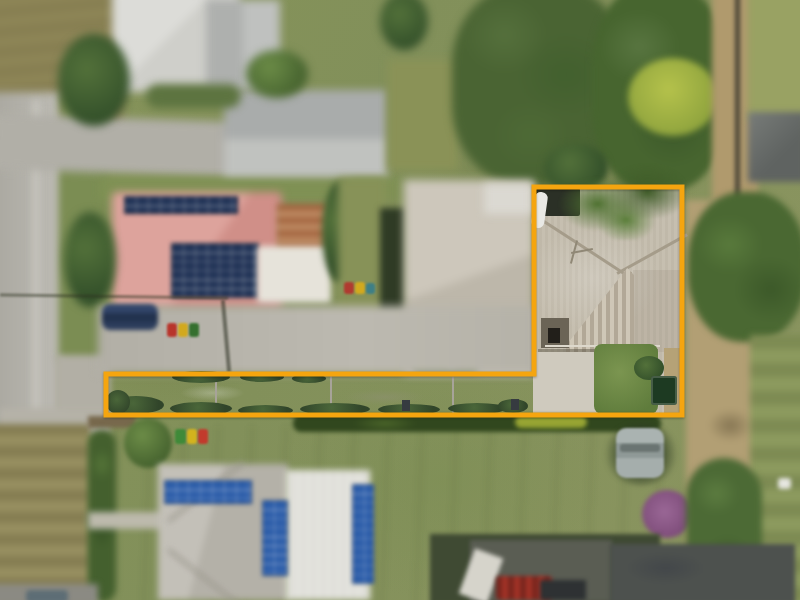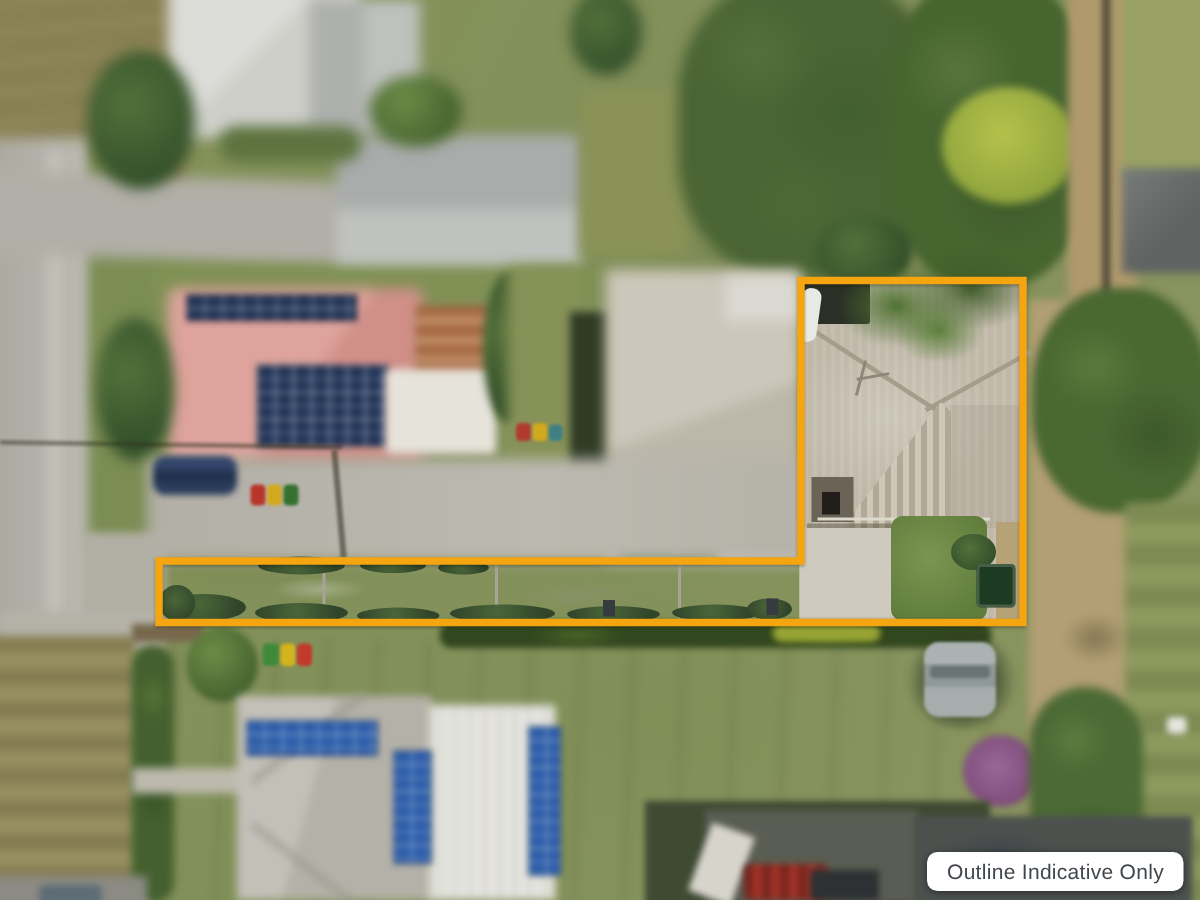--- a/index.html
+++ b/index.html
@@ -155,15 +155,14 @@
   <div class="abs b2" style="left:496px;top:576px;width:56px;height:24px;border-radius:4px;background:#a23227;background-image:repeating-linear-gradient(90deg,rgba(0,0,0,.25) 0 6px,transparent 6px 12px);"></div>
   <div class="abs b2" style="left:540px;top:580px;width:46px;height:20px;background:#2e3133;"></div>
   <div class="abs b3" style="left:686px;top:458px;width:76px;height:142px;border-radius:38px;background:#4c6a35;background-image:radial-gradient(30px 28px at 40% 25%,#5c7c40,transparent 75%),radial-gradient(32px 30px at 55% 70%,#3f5c2c,transparent 75%);"></div>
   <div class="abs b2" style="left:778px;top:478px;width:13px;height:11px;border-radius:3px;background:#e6e6e0;"></div>
   <div class="abs b2" style="left:610px;top:544px;width:185px;height:60px;background:#4d514e;background-image:radial-gradient(50px 20px at 30% 40%,#43474a,transparent 80%);"></div>
 
   <svg class="outline-layer" width="800" height="600" viewBox="0 0 800 600">
     <polygon fill="none" stroke-linejoin="miter" points="534,187 682,187 682,415 106,415 106,374 534,374" stroke="#f5a50f" stroke-width="5"></polygon>
   </svg>
 
-  <div class="badge" style="background-color: rgb(255, 255, 255); color: rgb(66, 71, 77);">Outline Indicative Only</div>
 
 </div>
 
 </body></html>

